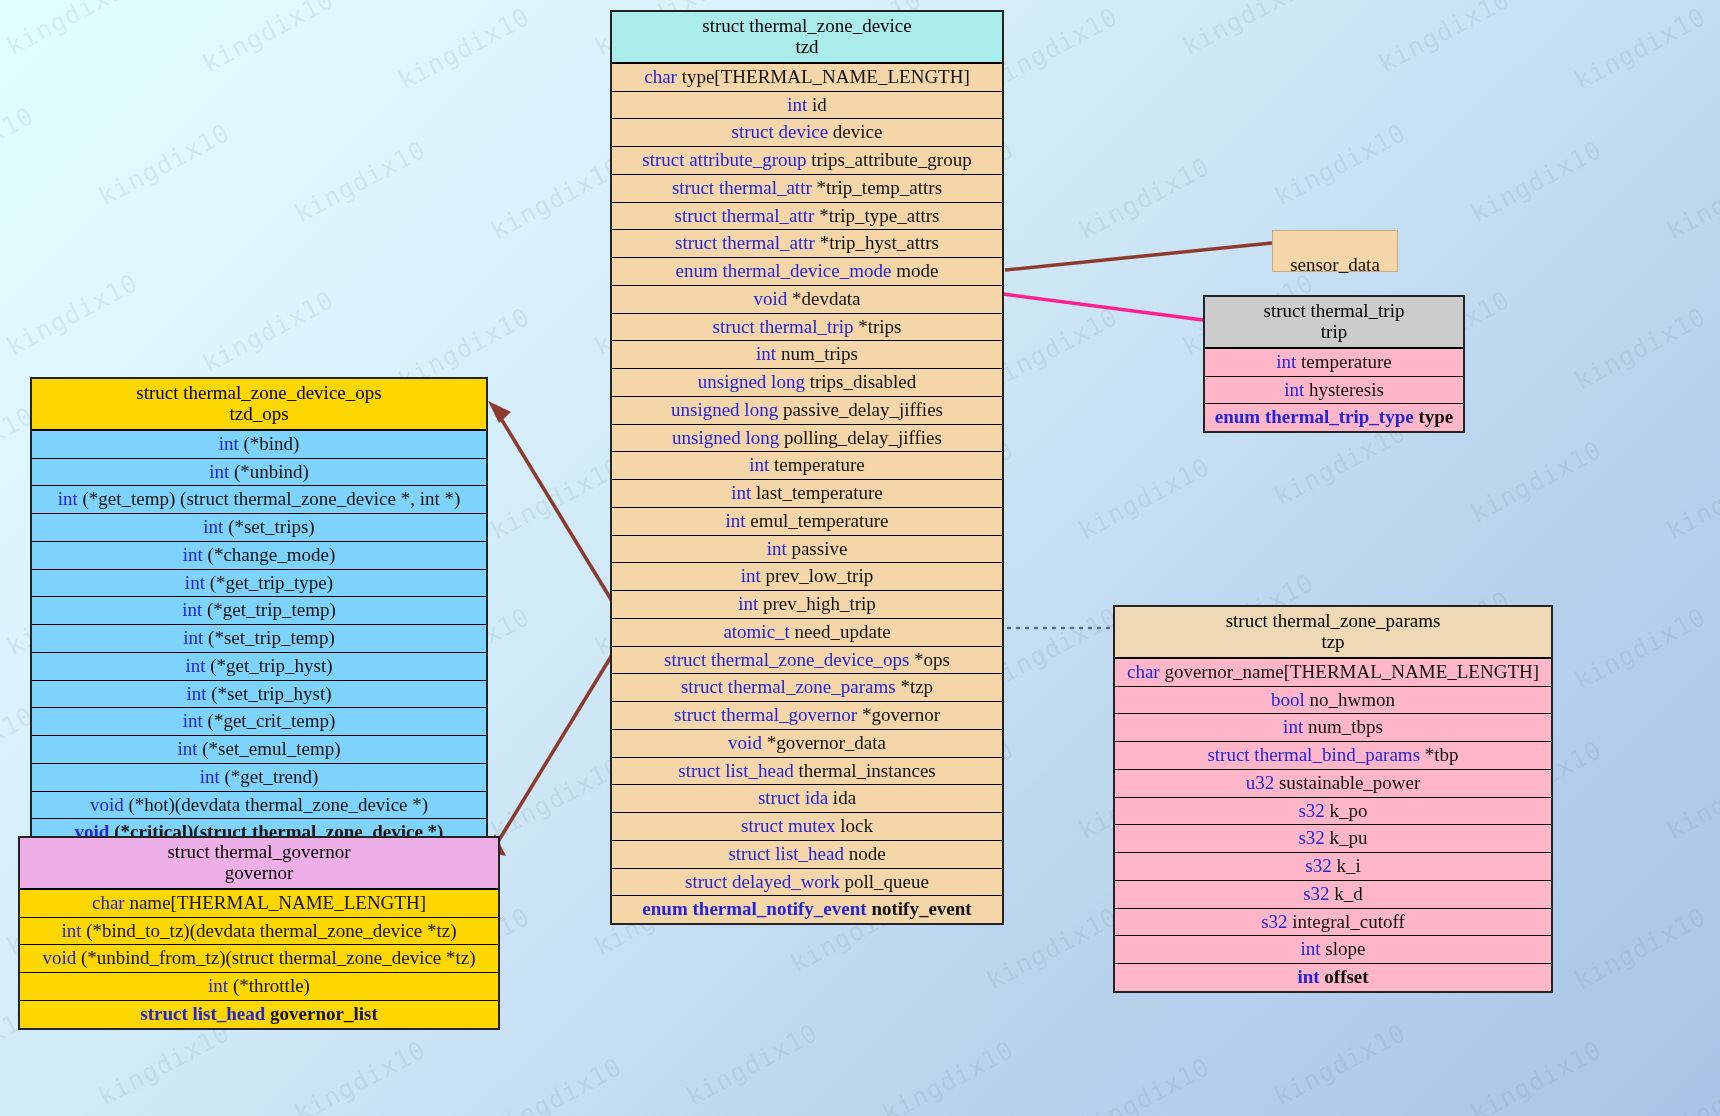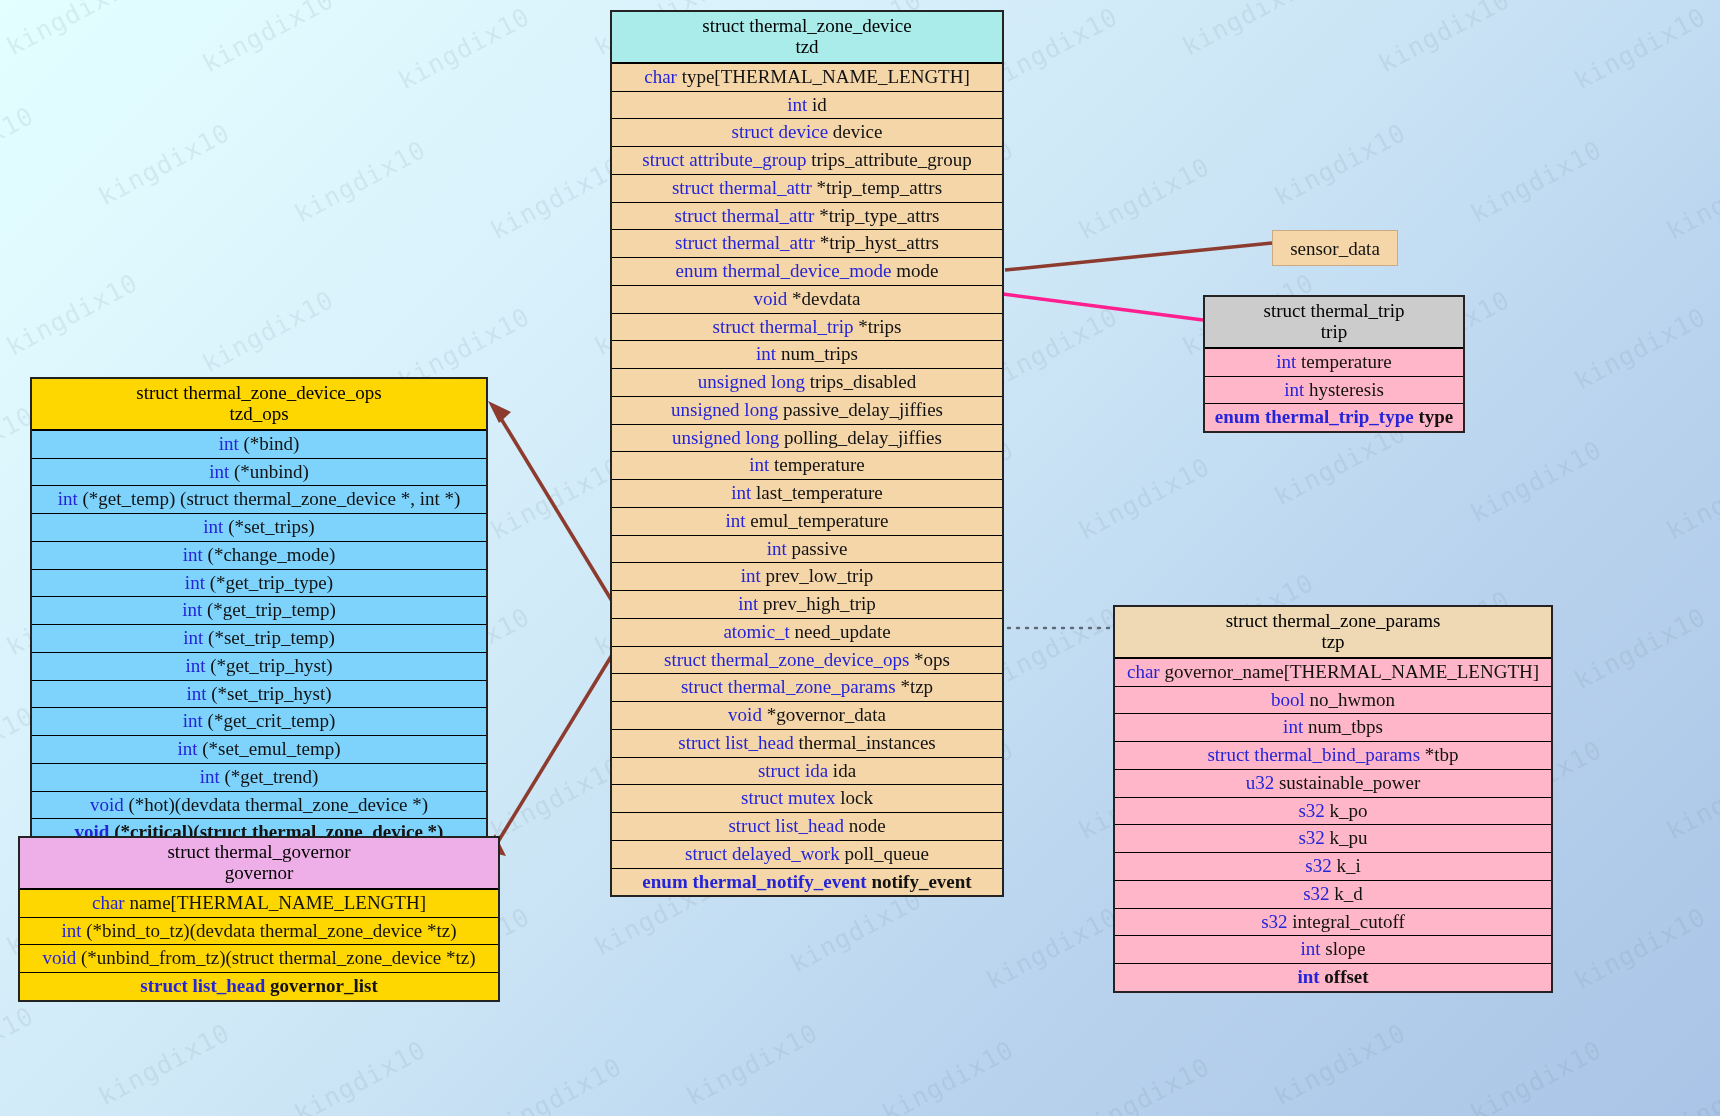--- a/index.html
+++ b/index.html
@@ -223,20 +223,21 @@
         <div class="row"><span class="t">unsigned long</span><span class="n"> polling_delay_jiffies</span></div>
         <div class="row"><span class="t">int</span><span class="n"> temperature</span></div>
         <div class="row"><span class="t">int</span><span class="n"> last_temperature</span></div>
         <div class="row"><span class="t">int</span><span class="n"> emul_temperature</span></div>
         <div class="row"><span class="t">int</span><span class="n"> passive</span></div>
         <div class="row"><span class="t">int</span><span class="n"> prev_low_trip</span></div>
         <div class="row"><span class="t">int</span><span class="n"> prev_high_trip</span></div>
         <div class="row"><span class="t">atomic_t</span><span class="n"> need_update</span></div>
         <div class="row"><span class="t">struct thermal_zone_device_ops</span><span class="n"> *ops</span></div>
         <div class="row"><span class="t">struct thermal_zone_params</span><span class="n"> *tzp</span></div>
+        <div class="row"><span class="t">struct thermal_governor</span><span class="n"> *governor</span></div>
         <div class="row"><span class="t">void</span><span class="n"> *governor_data</span></div>
         <div class="row"><span class="t">struct list_head</span><span class="n"> thermal_instances</span></div>
         <div class="row"><span class="t">struct ida</span><span class="n"> ida</span></div>
         <div class="row"><span class="t">struct mutex</span><span class="n"> lock</span></div>
         <div class="row"><span class="t">struct list_head</span><span class="n"> node</span></div>
         <div class="row"><span class="t">struct delayed_work</span><span class="n"> poll_queue</span></div>
         <div class="row"><span class="t">enum thermal_notify_event</span><span class="n"> notify_event</span></div>
       </div>
   </div>
 
@@ -266,25 +267,26 @@
 
   <div class="umlbox box-gov" style="left:18px; top:836px; width:482px;">
     <div class="hdr">
       <span class="sname">struct thermal_governor</span>
       <span class="vname">governor</span>
     </div>
     <div>
         <div class="row"><span class="t">char</span><span class="n"> name[THERMAL_NAME_LENGTH]</span></div>
         <div class="row"><span class="t">int</span><span class="n"> (*bind_to_tz)(devdata thermal_zone_device *tz)</span></div>
         <div class="row"><span class="t">void</span><span class="n"> (*unbind_from_tz)(struct thermal_zone_device *tz)</span></div>
+        <div class="row"><span class="t">int</span><span class="n"> (*throttle)</span></div>
         <div class="row"><span class="t">struct list_head</span><span class="n"> governor_list</span></div>
       </div>
   </div>
 
-  <div class="plainbox" style="left:1272px; top:230px; width:126px; height:36px; line-height:27px; padding:4px 0;">
+  <div class="plainbox" style="left:1272px; top:230px; width:126px; height:36px; line-height:27px; padding:20px 0;">
     <span>sensor_data</span>
   </div>
 
   <div class="umlbox box-trip" style="left:1203px; top:295px; width:262px;">
     <div class="hdr">
       <span class="sname">struct thermal_trip</span>
       <span class="vname">trip</span>
     </div>
     <div>
         <div class="row"><span class="t">int</span><span class="n"> temperature</span></div>

